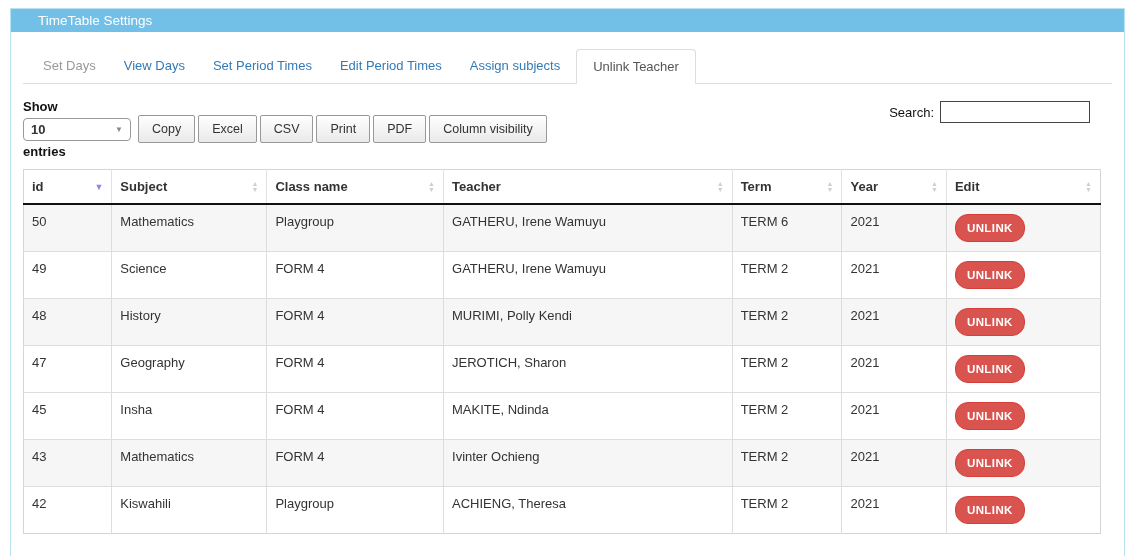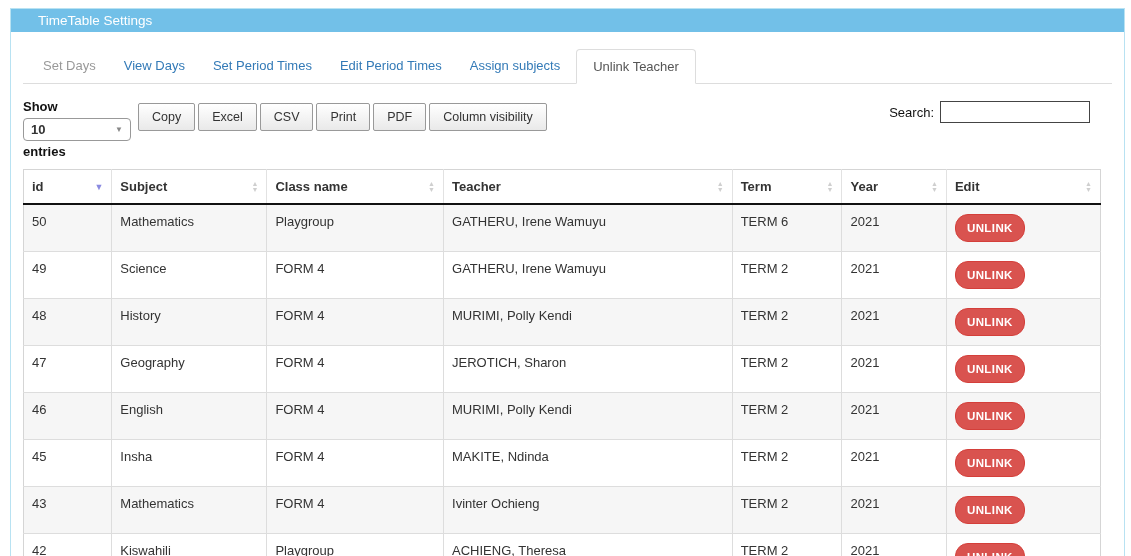--- a/index.html
+++ b/index.html
@@ -24,21 +24,21 @@
   
   .toolbar { display:flex; align-items:flex-start; margin-top:15px; }
   .length-control { width:112px; flex:none; }
   .show-label, .entries-label { font-weight:bold; color:#111; }
   .fake-select { margin-top:4px; margin-bottom:3px; width:108px; height:23px; border:1px solid #999;
                  border-radius:4px; background:#fff; display:flex; align-items:center;
                  padding:0 7px; cursor:pointer; }
   .fake-select .val { font-weight:bold; flex:1; font-size:13px; }
   .fake-select .caret { color:#888; font-size:8px; }
 
-  .dt-buttons { display:flex; margin-left:3px; margin-top:4px; }
+  .dt-buttons { display:flex; margin-left:3px; margin-top:16px; }
   .dt-button { margin-right:3px; padding:6px 13px; font-size:12.5px; color:#333;
                border:1px solid #999; border-radius:2px; cursor:pointer;
                background:linear-gradient(to bottom, #ffffff 0%, #e9e9e9 100%); }
 
   .search-control { margin-left:auto; display:flex; align-items:center; margin-top:2px; padding-right:22px; }
   .search-control label { font-weight:normal; color:#111; margin-right:6px; }
   .search-control input { width:150px; height:22px; border:1px solid #444; padding:2px 4px;
                           font-family:"Liberation Sans", sans-serif; font-size:13px; }
 
   
@@ -181,29 +181,20 @@
           </tr>
           <tr class="even">
             <td class="col0">47</td>
             <td class="col1">Geography</td>
             <td class="col2">FORM 4</td>
             <td class="col3">JEROTICH, Sharon</td>
             <td class="col4">TERM 2</td>
             <td class="col5">2021</td>
             <td class="col6"><button class="unlink-btn">UNLINK</button></td>
           </tr>
-          <tr class="odd">
-            <td class="col0">46</td>
-            <td class="col1">English</td>
-            <td class="col2">FORM 4</td>
-            <td class="col3">MURIMI, Polly Kendi</td>
-            <td class="col4">TERM 2</td>
-            <td class="col5">2021</td>
-            <td class="col6"><button class="unlink-btn">UNLINK</button></td>
-          </tr>
           <tr class="even">
             <td class="col0">45</td>
             <td class="col1">Insha</td>
             <td class="col2">FORM 4</td>
             <td class="col3">MAKITE, Ndinda</td>
             <td class="col4">TERM 2</td>
             <td class="col5">2021</td>
             <td class="col6"><button class="unlink-btn">UNLINK</button></td>
           </tr>
           <tr class="odd">

